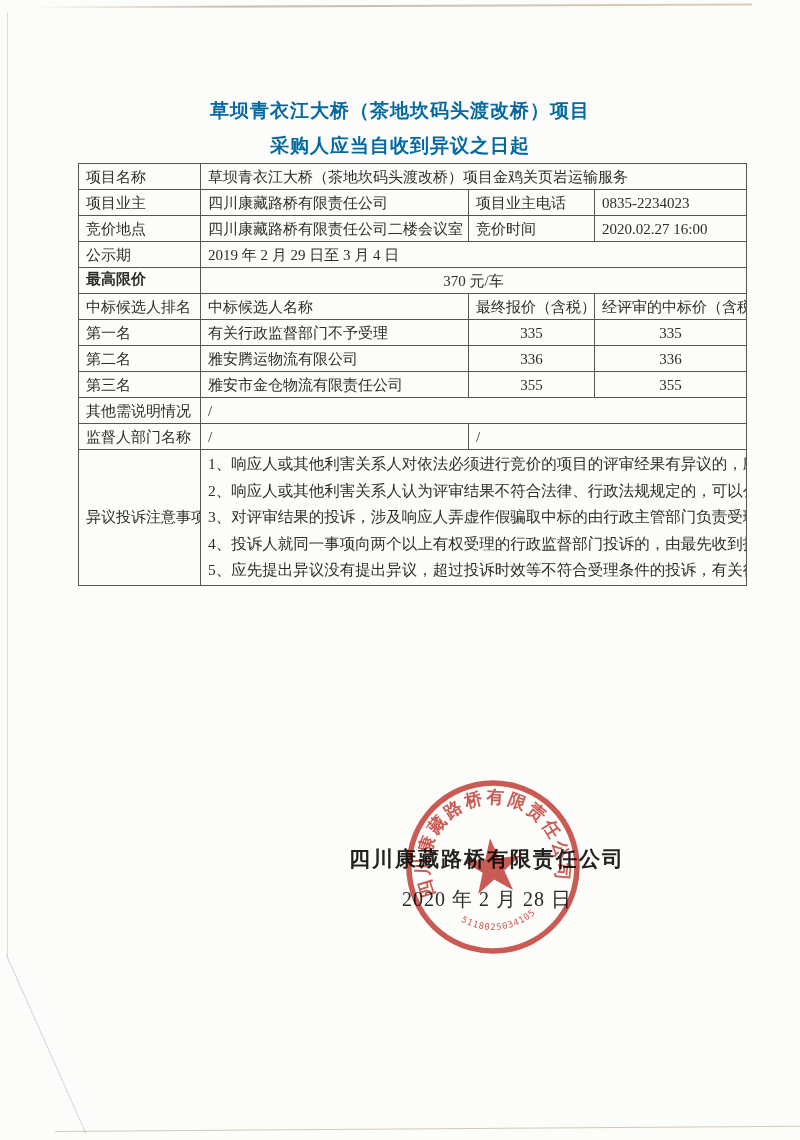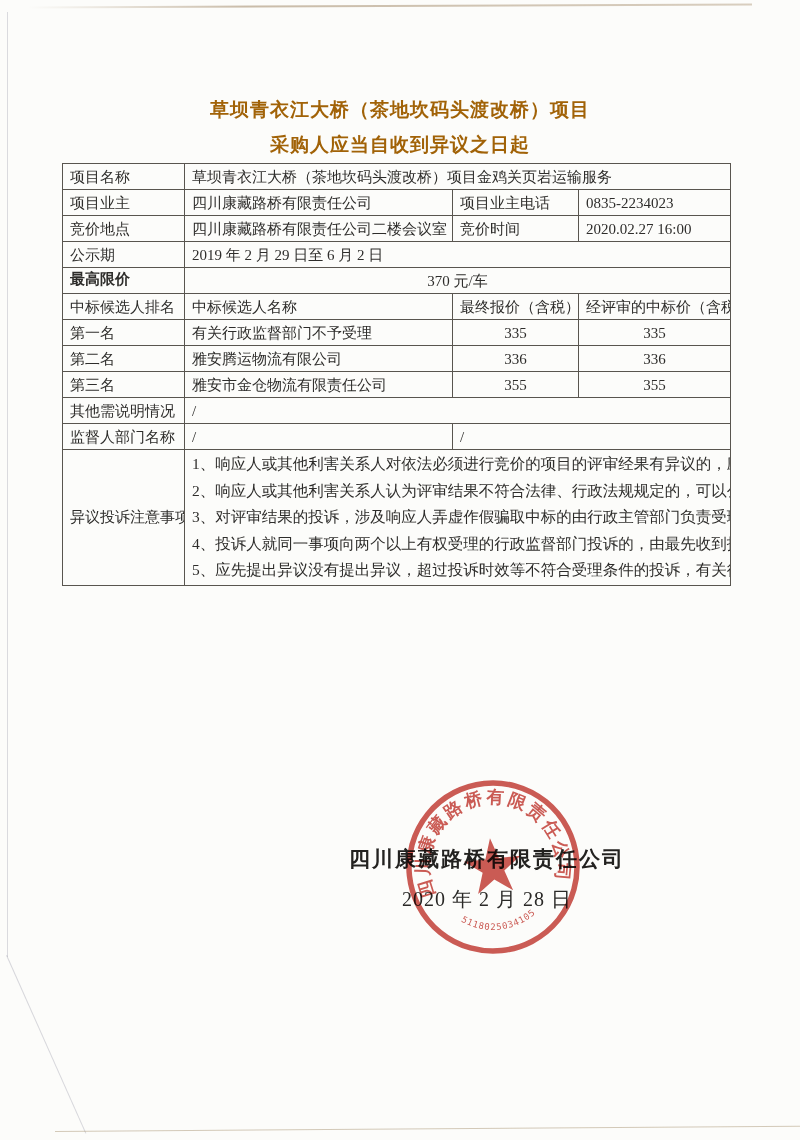--- a/index.html
+++ b/index.html
@@ -18,25 +18,25 @@
     background:linear-gradient(90deg, rgba(140,110,70,0), rgba(140,110,70,.45) 30%, rgba(150,120,80,.35));
     transform:rotate(-.25deg); }
   .artifact-left{ position:absolute; left:7px; top:12px; width:1px; height:945px; background:rgba(130,130,150,.28); }
   .artifact-left-diag{ position:absolute; left:7px; top:955px; width:195px; height:1px;
     background:rgba(130,130,150,.3); transform-origin:0 0; transform:rotate(66deg); }
   .artifact-bottom{ position:absolute; left:55px; top:1131px; width:745px; height:1px;
     background:rgba(150,125,85,.4); transform-origin:0 0; transform:rotate(-.4deg); }
 
   
   .titles{ position:absolute; left:0; top:99px; width:800px; text-align:center; }
-  .title-line{ font-size:19px; font-weight:bold; letter-spacing:1px; line-height:24px; color:#a16207;font-family:Liberation Mono, monospace; }
+  .title-line{ font-size:19px; font-weight:bold; letter-spacing:1px; line-height:24px; color:#0369a1; }
   .title-line + .title-line{ margin-top:11px; }
 
   
-  table.doc{ position:absolute; left:62px; top:163px; width:668px;
+  table.doc{ position:absolute; left:78px; top:163px; width:668px;
     border-collapse:collapse; table-layout:fixed; }
   table.doc td{ border:1px solid #59554f; font-size:15px; color:#2e2d2b;
     height:26px; padding:1px 7px; line-height:20px; vertical-align:middle;
     overflow:hidden; white-space:nowrap; }
   td.label{ text-align:left; }
   td.val{ text-align:left; }
   td.center{ text-align:center; }
   td.bold{ font-weight:bold;font-family:Liberation Mono, monospace; }
   td.hdr-sm{ font-size:13.5px; text-align:right; padding:1px 2px; }
   td.ws-pre{ white-space:pre; }
@@ -87,21 +87,21 @@
         <td class="val">0835-2234023</td>
       </tr>
       <tr>
         <td class="label">竞价地点</td>
         <td class="val">四川康藏路桥有限责任公司二楼会议室</td>
         <td class="label">竞价时间</td>
         <td class="val ws-pre">2020.02.27  16:00</td>
       </tr>
       <tr>
         <td class="label">公示期</td>
-        <td class="val" colspan="3">2019 年 2 月 29 日至 6 月 2 日</td>
+        <td class="val" colspan="3">2019 年 2 月 29 日至 3 月 4 日</td>
       </tr>
       <tr>
         <td class="label bold">最高限价</td>
         <td class="center" colspan="3">370 元/车</td>
       </tr>
       <tr>
         <td class="label">中标候选人排名</td>
         <td class="label">中标候选人名称</td>
         <td class="hdr-sm">最终报价（含税）</td>
         <td class="hdr-sm">经评审的中标价（含税）</td>

